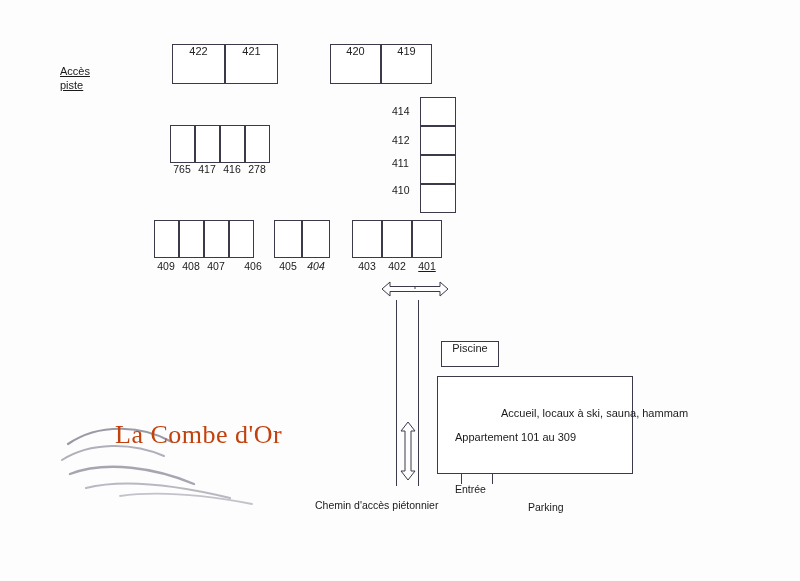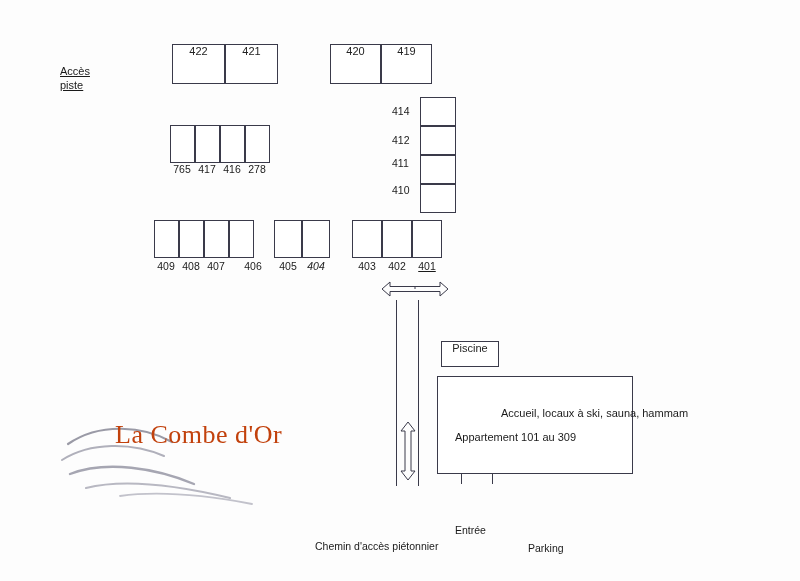--- a/index.html
+++ b/index.html
@@ -42,21 +42,20 @@
   }
   .lbl.center {
     text-align: center;
     transform: translateX(-50%);
   }
   .txt {
     position: absolute;
     font-size: 11px;
     color: #1a1a1a;
     white-space: nowrap;
-    margin-top: 41px;
   }
   .vline {
     position: absolute;
     width: 1px;
     background: #3a3a4a;
   }
   .bigbox {
     position: absolute;
     border: 1px solid #3a3a4a;
     background: #ffffff;

